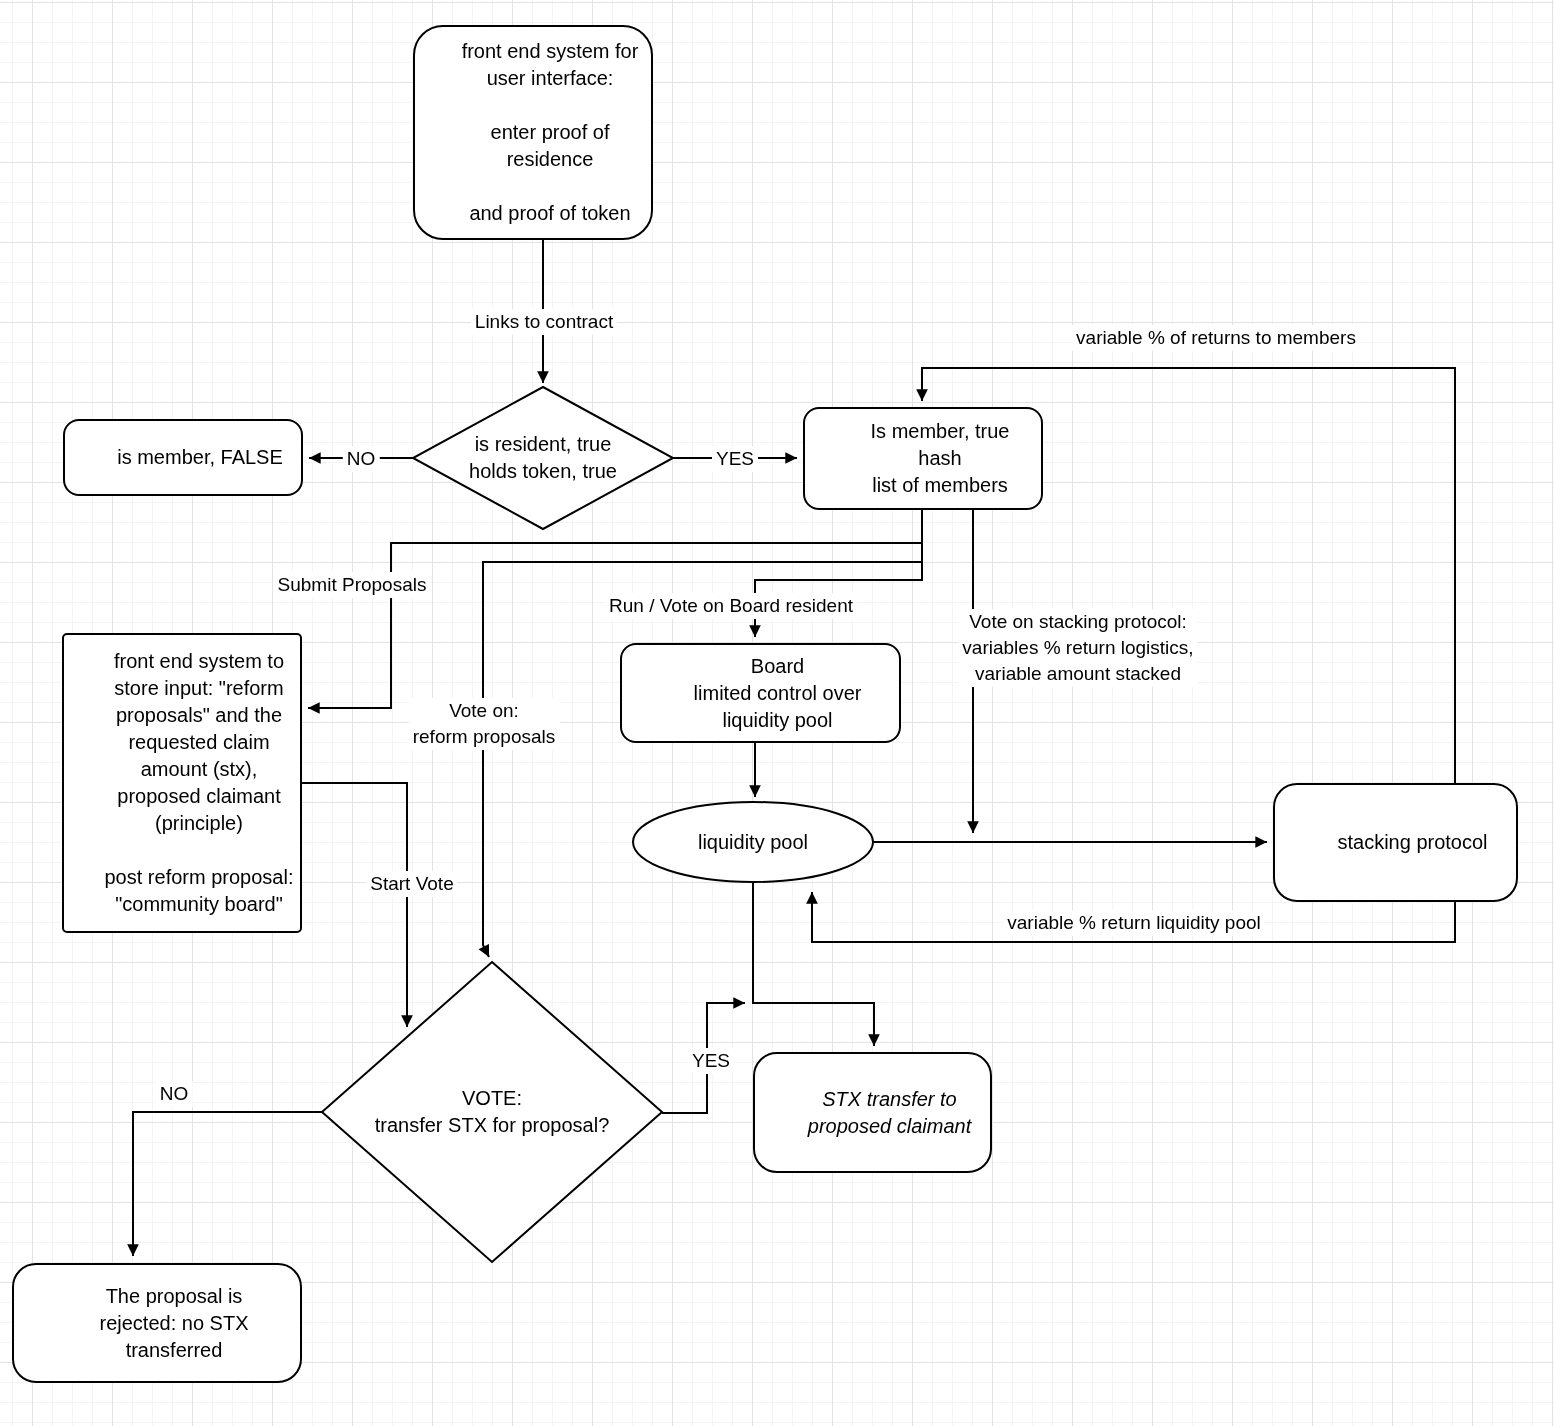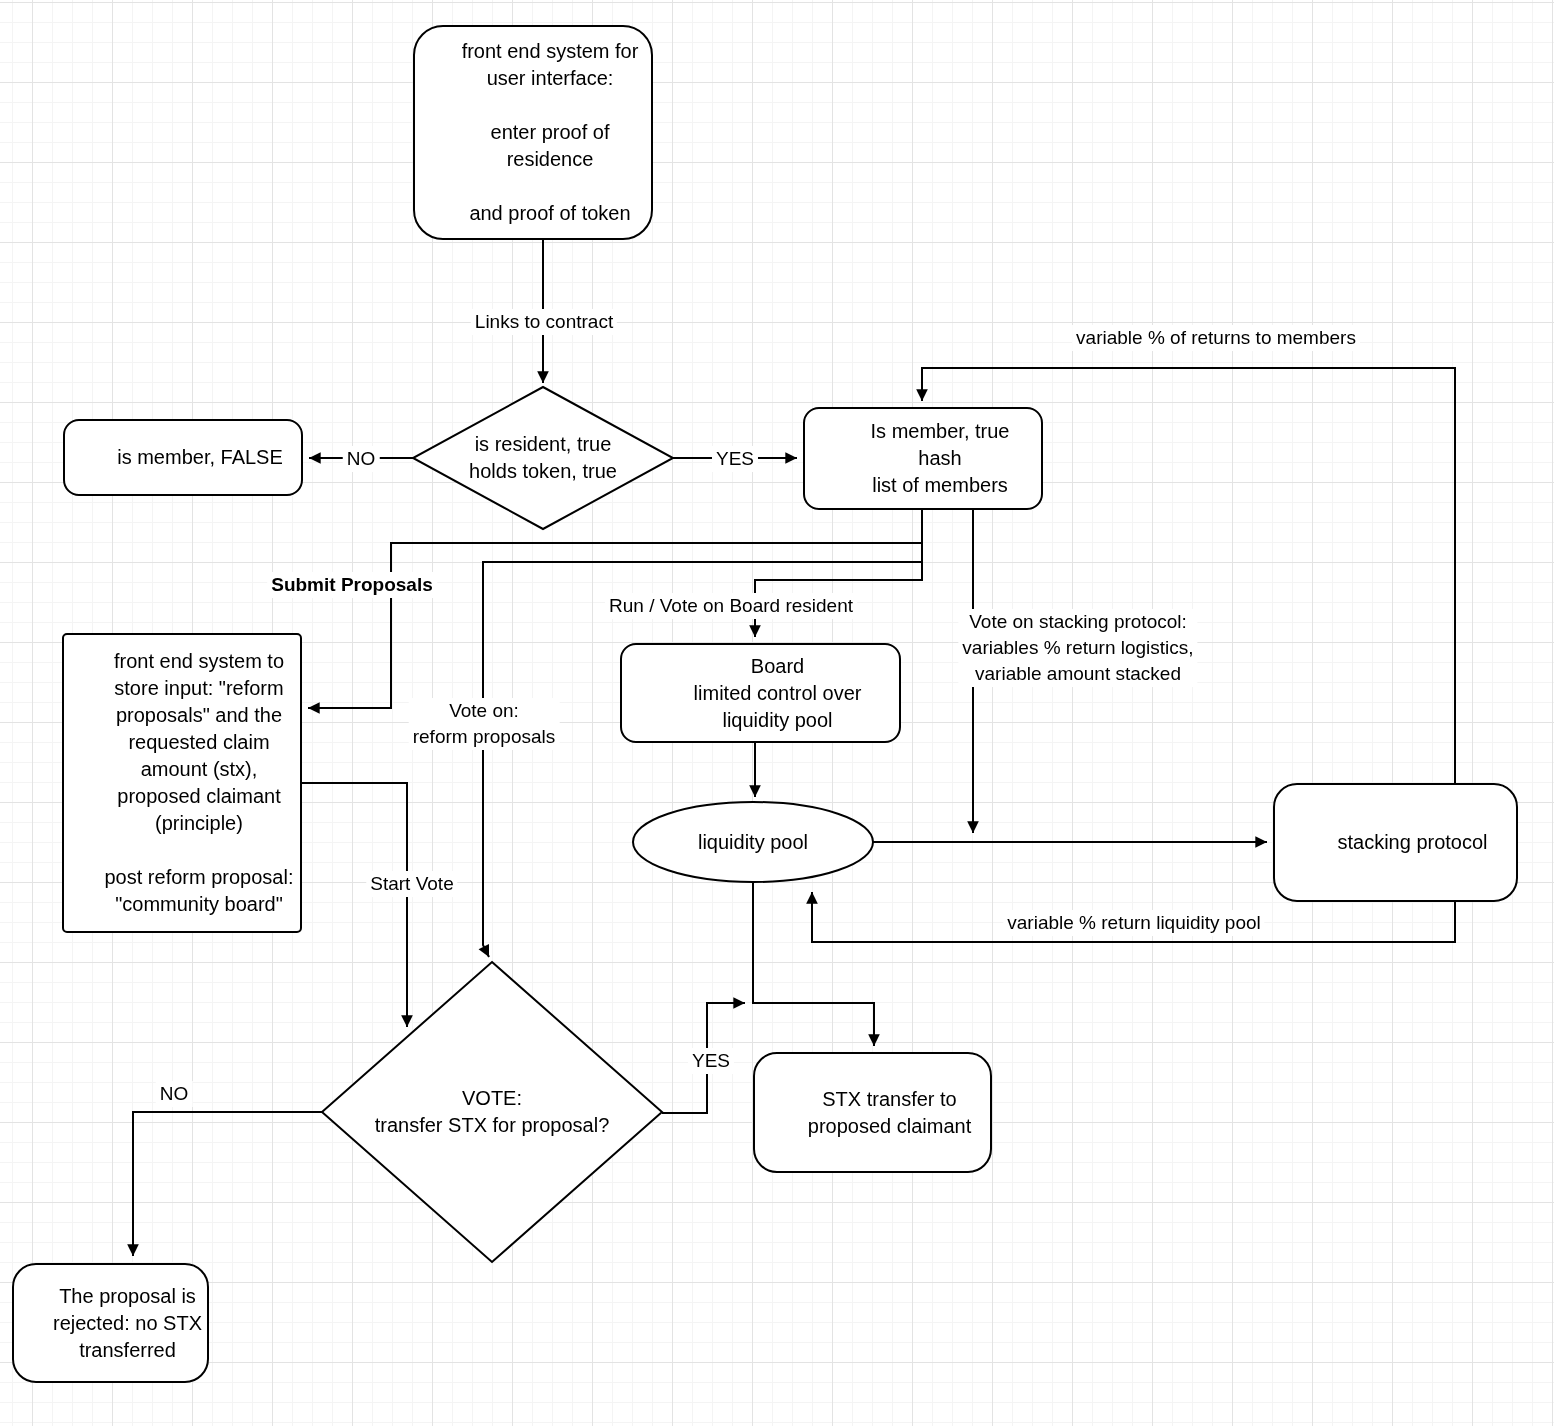--- a/index.html
+++ b/index.html
@@ -122,44 +122,44 @@
 store input: "reform
 proposals" and the
 requested claim
 amount (stx),
 proposed claimant
 (principle)
 
 post reform proposal:
 "community board"</div>
 
-  <div class="node" style="left:753px; top:1052px; width:239px; height:121px; border-radius:24px;">STX transfer to
+  <div class="node" style="left:753px; top:1052px; width:239px; height:121px; border-radius:24px;font-style:italic;">STX transfer to
 proposed claimant</div>
 
-  <div class="node" style="left:12px; top:1263px; width:197px; height:120px; border-radius:24px;">The proposal is
+  <div class="node" style="left:12px; top:1263px; width:290px; height:120px; border-radius:24px;">The proposal is
 rejected: no STX
 transferred</div>
 
   <div class="shape-label" style="left:543px; top:458px;">is resident, true
 holds token, true</div>
 
   <div class="shape-label" style="left:492px; top:1112px;">VOTE:
 transfer STX for proposal?</div>
 
   <div class="shape-label" style="left:753px; top:842px;">liquidity pool</div>
 
   <div class="edge-label" style="left:544px; top:322px;">Links to contract</div>
 
   <div class="edge-label" style="left:361px; top:459px;">NO</div>
 
   <div class="edge-label" style="left:735px; top:459px;">YES</div>
 
   <div class="edge-label" style="left:1216px; top:338px;">variable % of returns to members</div>
 
-  <div class="edge-label" style="left:352px; top:585px;font-weight:bold;">Submit Proposals</div>
+  <div class="edge-label" style="left:352px; top:585px;">Submit Proposals</div>
 
   <div class="edge-label" style="left:731px; top:606px;">Run / Vote on Board resident</div>
 
   <div class="edge-label" style="left:1078px; top:648px;">Vote on stacking protocol:
 variables % return logistics,
 variable amount stacked</div>
 
   <div class="edge-label" style="left:484px; top:724px;">Vote on:
 reform proposals</div>
 

